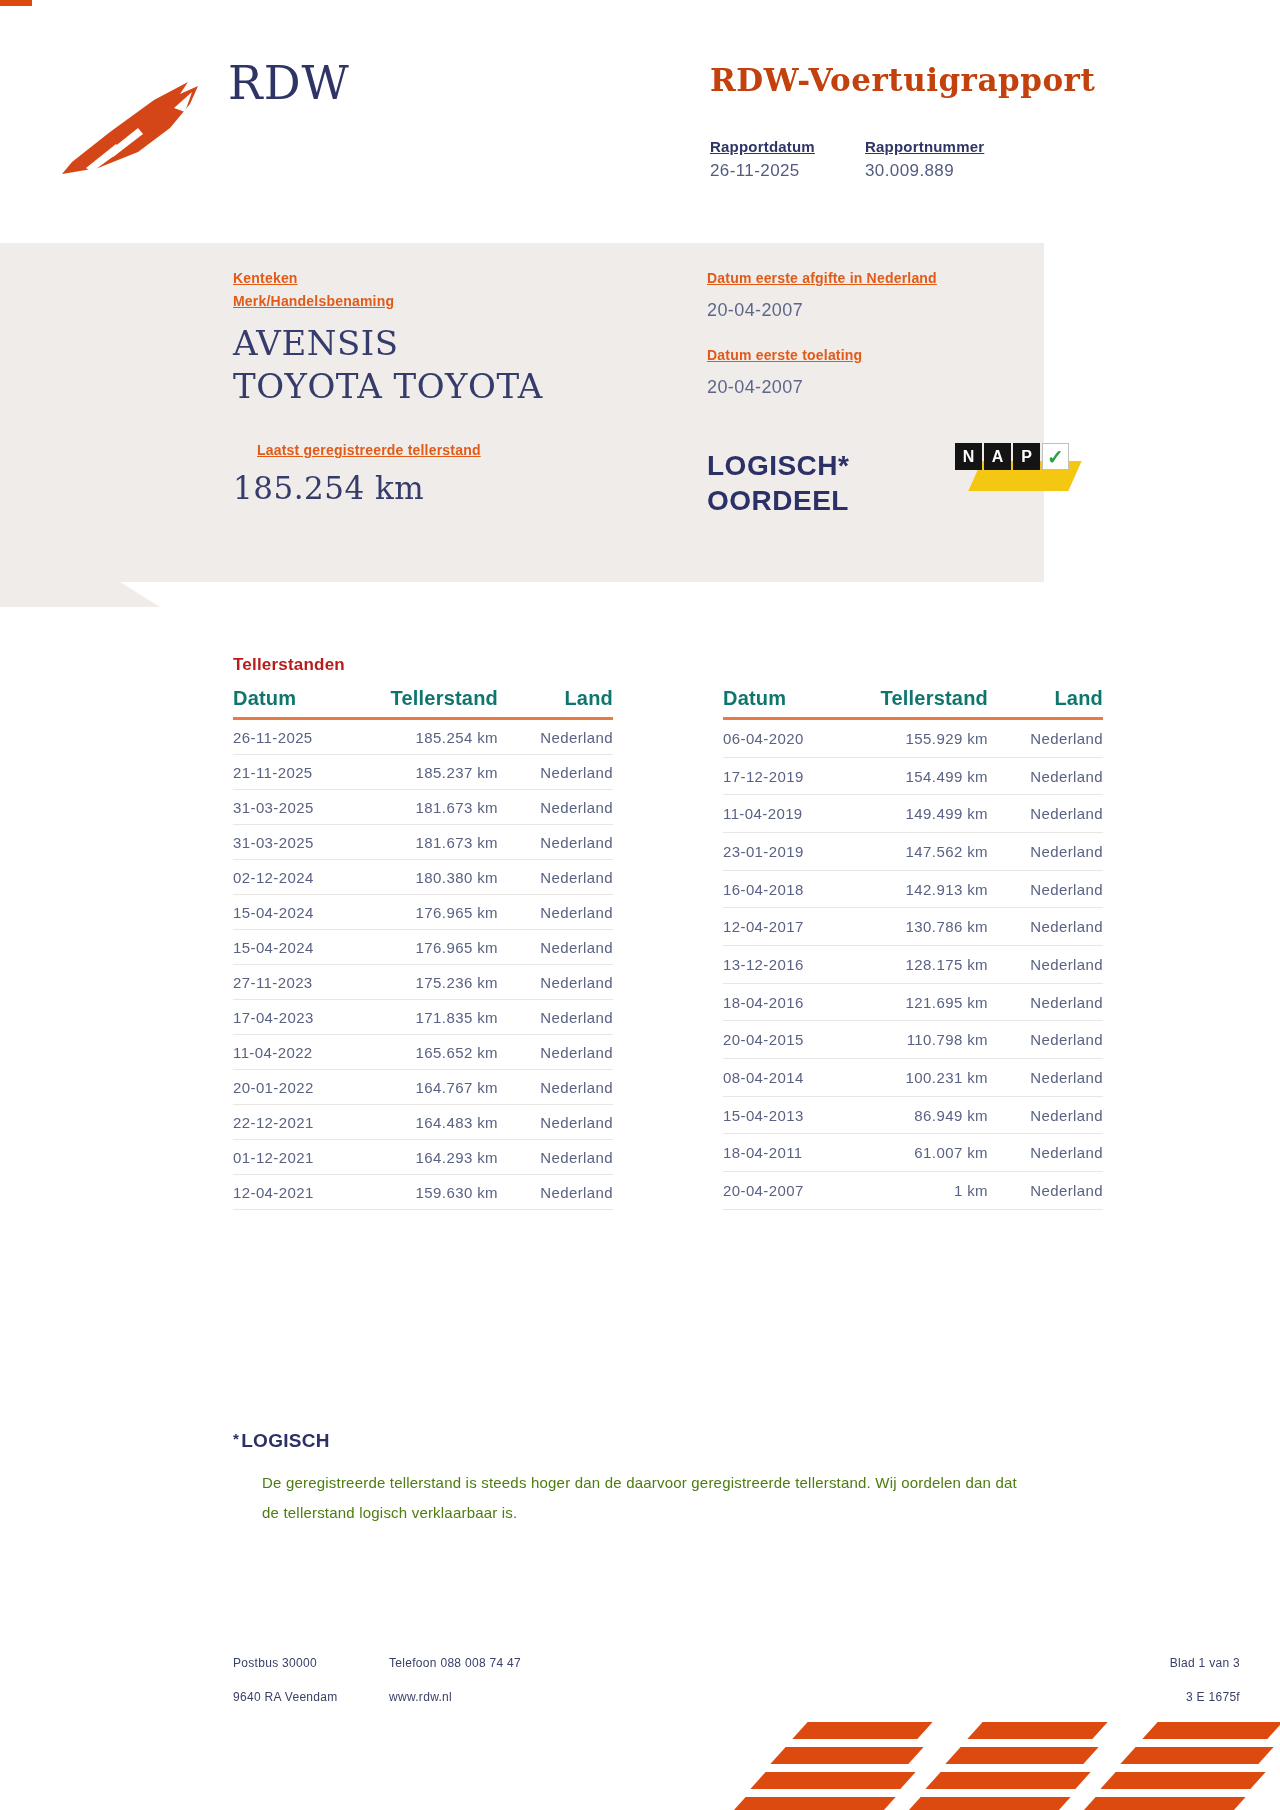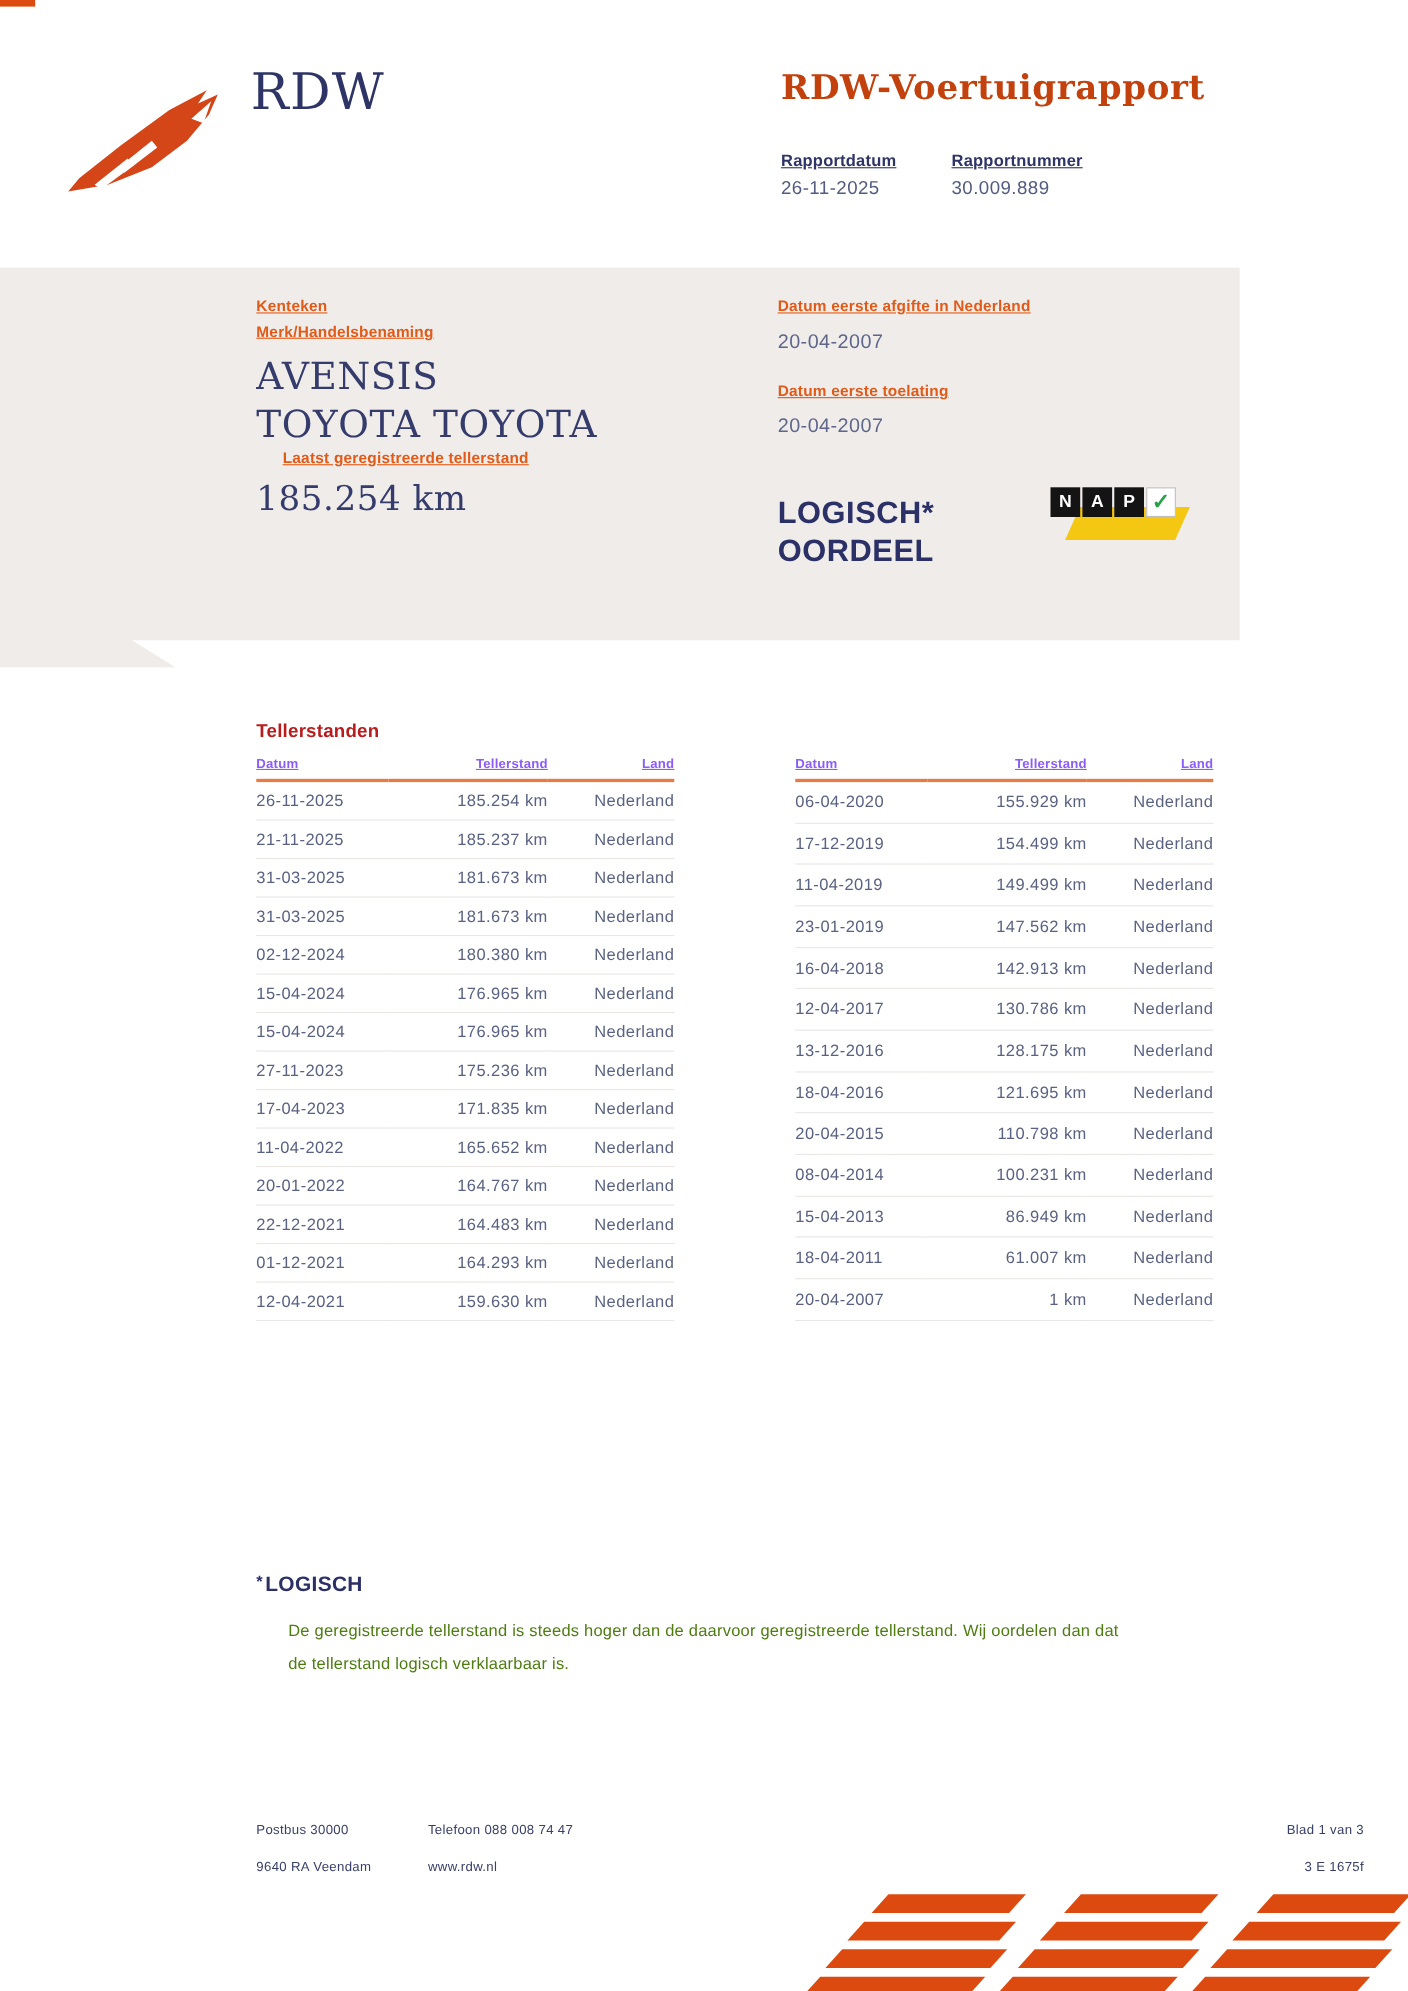--- a/index.html
+++ b/index.html
@@ -24,38 +24,38 @@
   .meta-col.c1{left:710px;}
   .meta-col.c2{left:865px;}
   .meta-label{
     font-size:15px;font-weight:bold;color:#2E3566;
     text-decoration:underline;letter-spacing:.2px;
   }
   .meta-value{margin-top:6px;font-size:17px;color:#535C80;letter-spacing:.4px;}
 
   
   .vehicle-box{
-    position:absolute;left:0;top:243px;width:1127px;height:364px;background:#EFECEA;
+    position:absolute;left:0;top:243px;width:1044px;height:364px;background:#EFECEA;
     clip-path:polygon(0 0,1135px 0,1135px 339px,120px 339px,160px 364px,0 364px);
   }
   .box-col{position:absolute;top:27px;}
   .box-col.left{left:233px;width:440px;}
   .box-col.right{left:707px;width:420px;}
   .field-label{
     font-size:14px;font-weight:bold;color:#E25A17;
     text-decoration:underline;letter-spacing:.2px;line-height:17px;
   }
   .big-value{
     font-family:"DejaVu Serif",serif;color:#353C6B;letter-spacing:.5px;
   }
   .v-kenteken{font-size:36px;line-height:44px;margin-top:12px;}
   .v-merk{font-size:34px;line-height:43px;margin-top:12px;}
   .v-teller{font-size:31px;line-height:38px;margin-top:10px;}
   .lbl-merk{margin-top:6px;}
-  .lbl-teller{padding-left:24px;}
+  .lbl-teller{margin-top:34px;padding-left:24px;}
   .date-value{font-size:18px;line-height:22px;margin-top:12px;color:#5E668A;letter-spacing:.4px;}
   .lbl-toelating{margin-top:26px;}
   .oordeel{
     margin-top:50px;font-size:28px;line-height:35px;font-weight:bold;
     color:#2B3166;letter-spacing:.5px;
   }
 
   
   .nap{position:absolute;left:955px;top:443px;width:125px;height:52px;}
   .nap-yellow{
@@ -73,22 +73,22 @@
 
   
   .tables{position:absolute;left:233px;top:655px;width:870px;}
   .tables-heading{font-size:17px;font-weight:bold;color:#b91c1c;letter-spacing:.2px;}
   .tables-row{display:flex;justify-content:space-between;margin-top:12px;}
   table.km{border-collapse:collapse;width:380px;table-layout:fixed;}
   table.km col.c-datum{width:120px;}
   table.km col.c-teller{width:145px;}
   table.km col.c-land{width:115px;}
   table.km th{
-    font-size:12px;font-weight:bold;color:#8b5cf6;text-align:left;
-    padding:0 0 7px 0;letter-spacing:.2px;text-decoration:underline;
+    font-size:20px;font-weight:bold;color:#0f766e;text-align:left;
+    padding:0 0 7px 0;letter-spacing:.2px;
   }
   table.km thead tr{border-bottom:3px solid #E87A45;}
   table.km th:nth-child(2),table.km th:nth-child(3){text-align:right;}
   table.km td{
     font-size:15px;color:#5A6283;height:34px;padding:0;letter-spacing:.4px;
     border-bottom:1px solid #E9E6E3;
   }
   table.km td:nth-child(2),table.km td:nth-child(3){text-align:right;}
 
   

